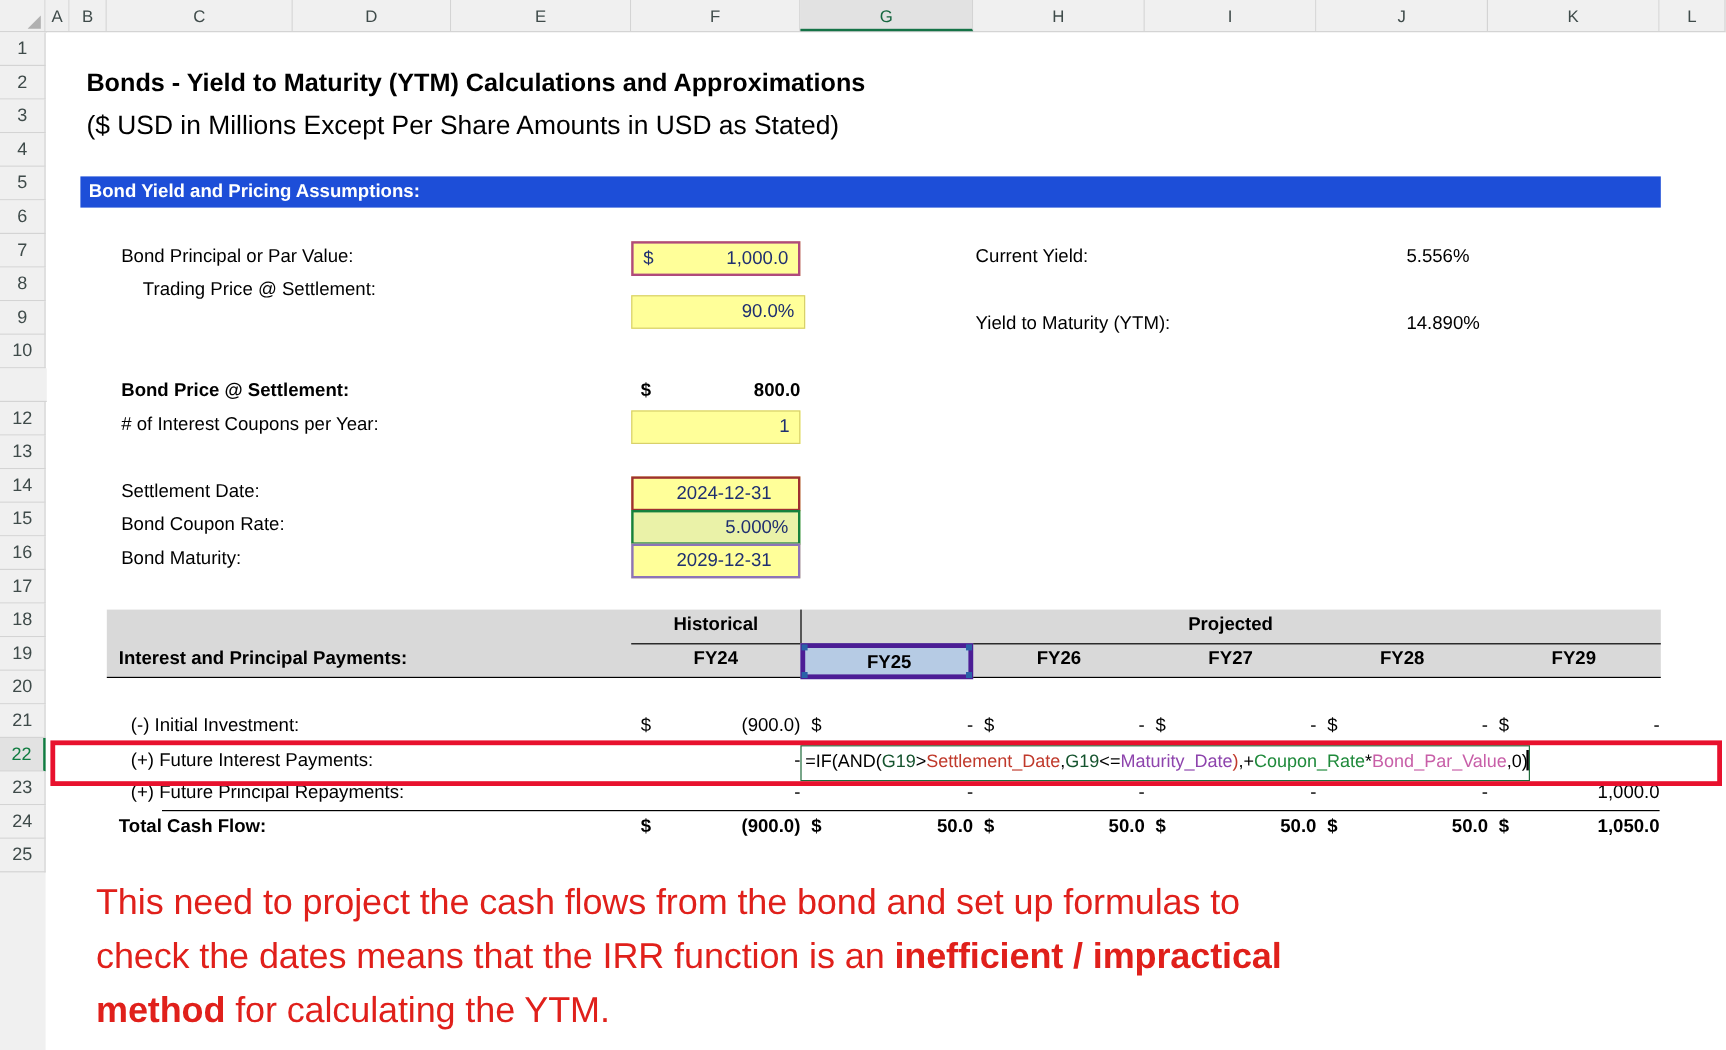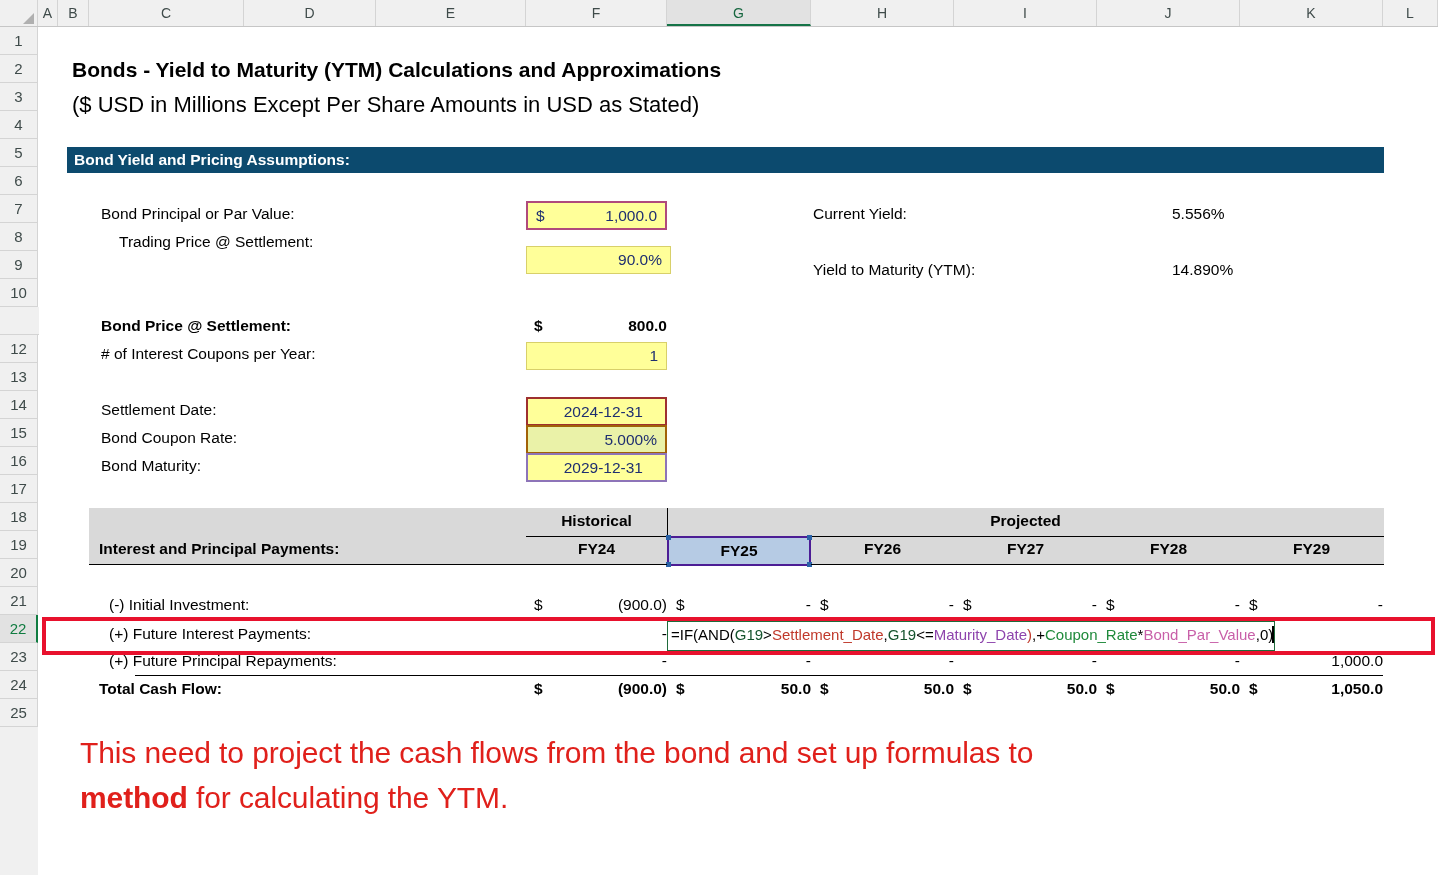--- a/index.html
+++ b/index.html
@@ -56,48 +56,48 @@
     background:#ffffff;
     overflow:hidden;
   }
   .cell { position:absolute; font-size:15.5px; color:#000; white-space:nowrap; }
   .b  { font-weight:bold; }
   .r  { text-align:right; }
   .c  { text-align:center; }
 
   
   .banner {
-    position:absolute; background:#0c4a6e; color:#fff;
+    position:absolute; background:#1d4ed8; color:#fff;
     font-weight:bold; font-size:15.5px;
     padding-left:7px; line-height:26px;
   }
 
   
   .inp {
     position:absolute; background:#ffff99; color:#1f2f70;
     font-size:15.5px; line-height:26px;
   }
   .inp .dol { position:absolute; left:8px; }
   .inp .val { position:absolute; right:8px; }
 
   .bd-pink   { border:2px solid #b04a7c; }
   .bd-plain  { border:1px solid #d8d06a; }
   .bd-red    { border:2px solid #9e3030; }
-  .bd-green  { border:2px solid #a16207; background:#eaf2a8 !important; }
+  .bd-green  { border:2px solid #15803d; background:#eaf2a8 !important; }
   .bd-purple { border:2px solid #8d74b8; }
 
   
   .tblband { position:absolute; background:#d9d9d9; }
 
   .rule-thin  { position:absolute; border-top:1.5px solid #000; }
 
   
   .selcell {
     position:absolute; background:#b6cbe4;
-    border:2px solid #4c1d95;
+    border:4px solid #4c1d95;
   }
   .selcell .hx { position:absolute; width:5px; height:5px; background:#2a62a8; }
 
   
   .fxbox {
     position:absolute; background:#ffffff;
     border:1.5px solid #1f6b3b;
     font-size:15px; line-height:26px;
     color:#000; white-space:nowrap; padding-left:3px;
     overflow:visible;
@@ -291,14 +291,15 @@
   <div class="cell b r" style="left:1090px; top:653px; width:111px;">50.0</div>
   <div class="cell b" style="left:1210px; top:653px;">$</div>
   <div class="cell b r" style="left:1233px; top:653px; width:111px;">1,050.0</div>
 
 </div>
 
 <div id="redbox" style="left:42px; top:617px; width:1393px; height:38px;"></div>
 
 <div id="annot" style="left:80px; top:730px; width:1330px;">
   <div><span>This need to project the cash flows from the bond and set up formulas to</span></div>
+  <div><span>check the dates means that the IRR function is an </span><b>inefficient / impractical</b></div>
   <div><b>method</b><span> for calculating the YTM.</span></div>
 </div>
 
 </body></html>

